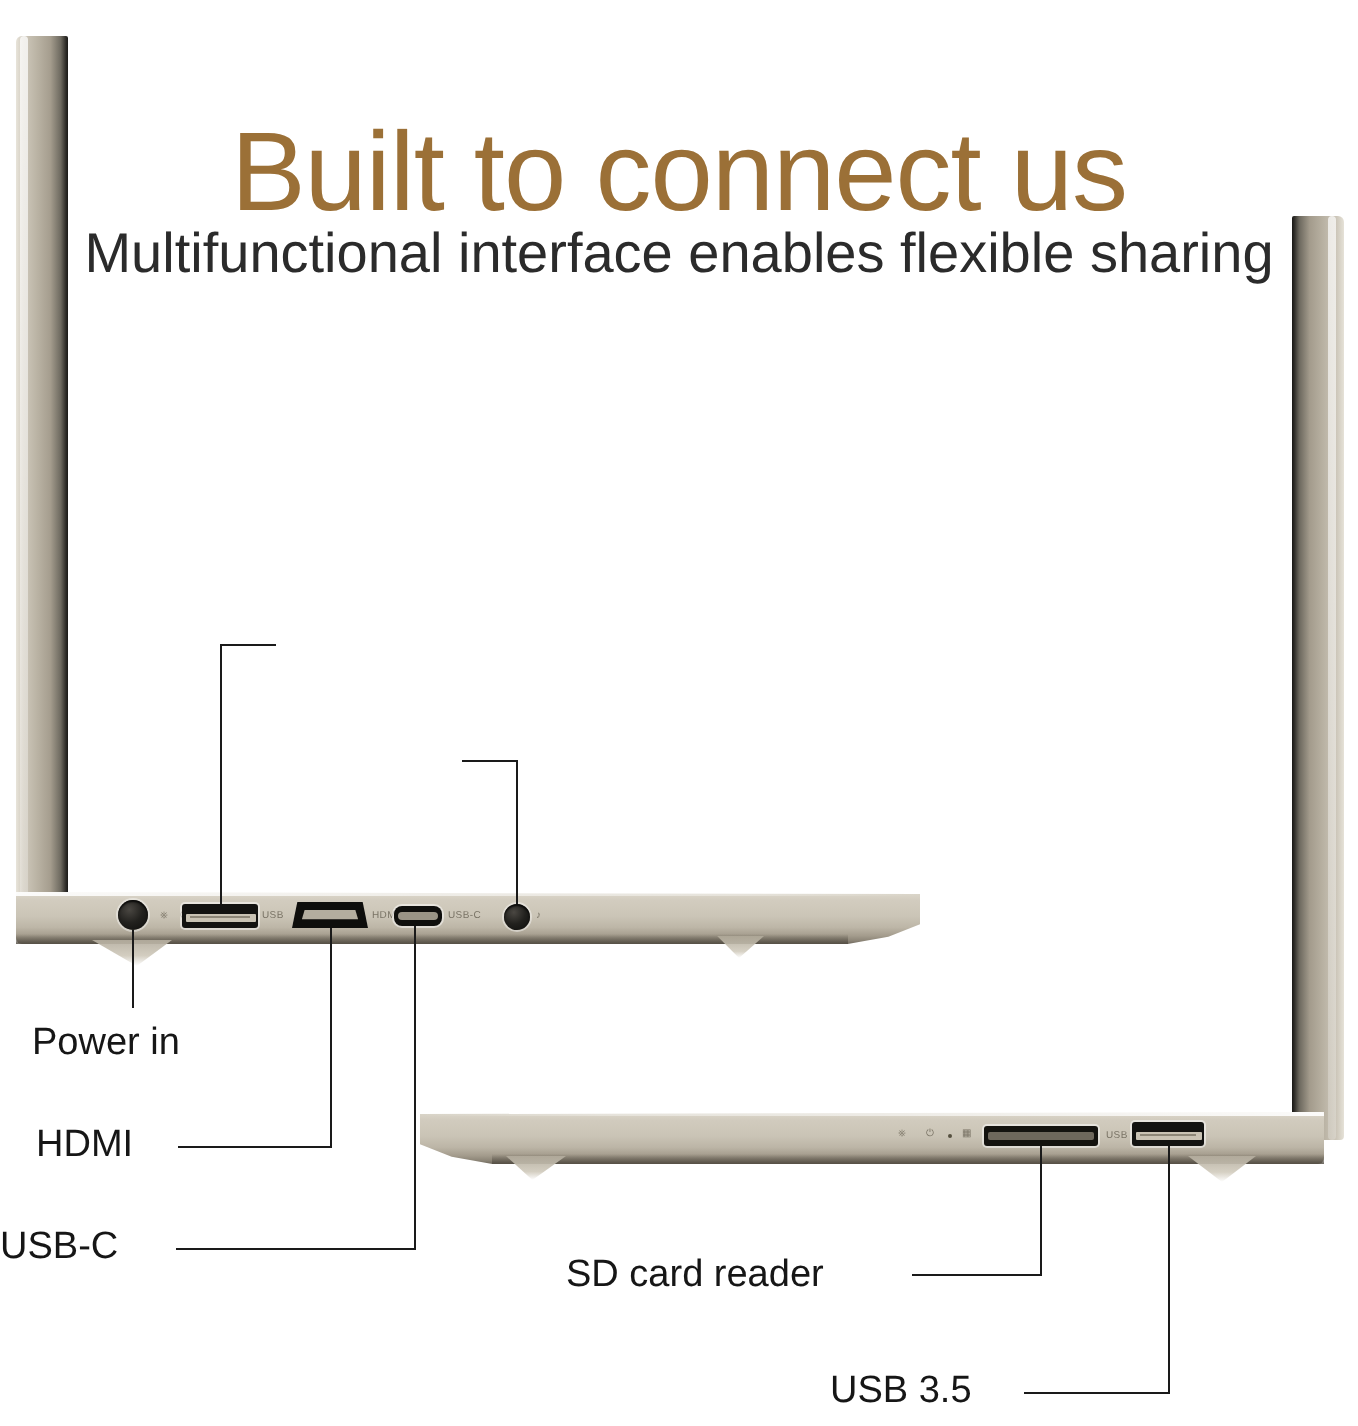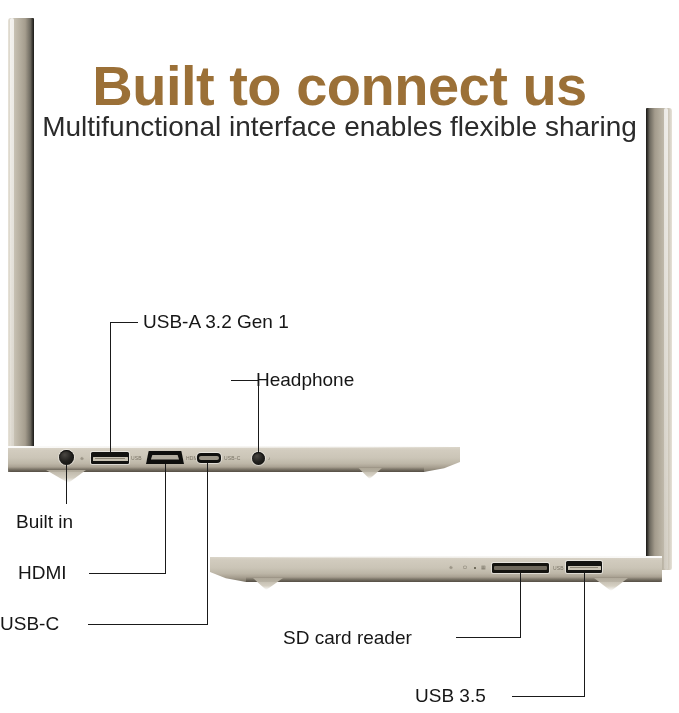--- a/index.html
+++ b/index.html
@@ -21,21 +21,21 @@
 
   
   .headline {
     position: absolute;
     left: 0;
     top: 56px;
     width: 679px;
     text-align: center;
     font-size: 56px;
     line-height: 60px;
-    font-weight: bold;
+    font-weight: normal;
     letter-spacing: -0.5px;
     color: #9b7037;
     white-space: nowrap;
   }
   .subhead {
     position: absolute;
     left: 0;
     top: 114px;
     width: 679px;
     text-align: center;
@@ -372,28 +372,26 @@
   </div>
 
   <span class="silk" style="left:553px; top:565px;">USB</span>
 
   <div class="port port-usba" style="left:566px; top:561px; width:36px; height:12px;">
     <div class="tongue"></div>
   </div>
 
   <div class="lead-v" style="left:110px; top:322px; height:130px;"></div>
   <div class="lead-h" style="left:110px; top:322px; width:28px;"></div>
-  <div class="callout" style="left:143px; top:311px;">USB-A 3.2 Gen 1</div>
 
   <div class="lead-v" style="left:258px; top:380px; height:72px;"></div>
   <div class="lead-h" style="left:231px; top:380px; width:27px;"></div>
-  <div class="callout" style="left:256px; top:369px;">Headphone</div>
 
   <div class="lead-v" style="left:66px; top:465px; height:39px;"></div>
-  <div class="callout" style="left:16px; top:511px;">Built in</div>
+  <div class="callout" style="left:16px; top:511px;">Power in</div>
 
   <div class="lead-v" style="left:165px; top:464px; height:109px;"></div>
   <div class="lead-h" style="left:89px; top:573px; width:77px;"></div>
   <div class="callout" style="left:18px; top:562px;">HDMI</div>
 
   <div class="lead-v" style="left:207px; top:463px; height:161px;"></div>
   <div class="lead-h" style="left:88px; top:624px; width:120px;"></div>
   <div class="callout" style="left:0px; top:613px;">USB-C</div>
 
   <div class="lead-v" style="left:520px; top:573px; height:64px;"></div>

